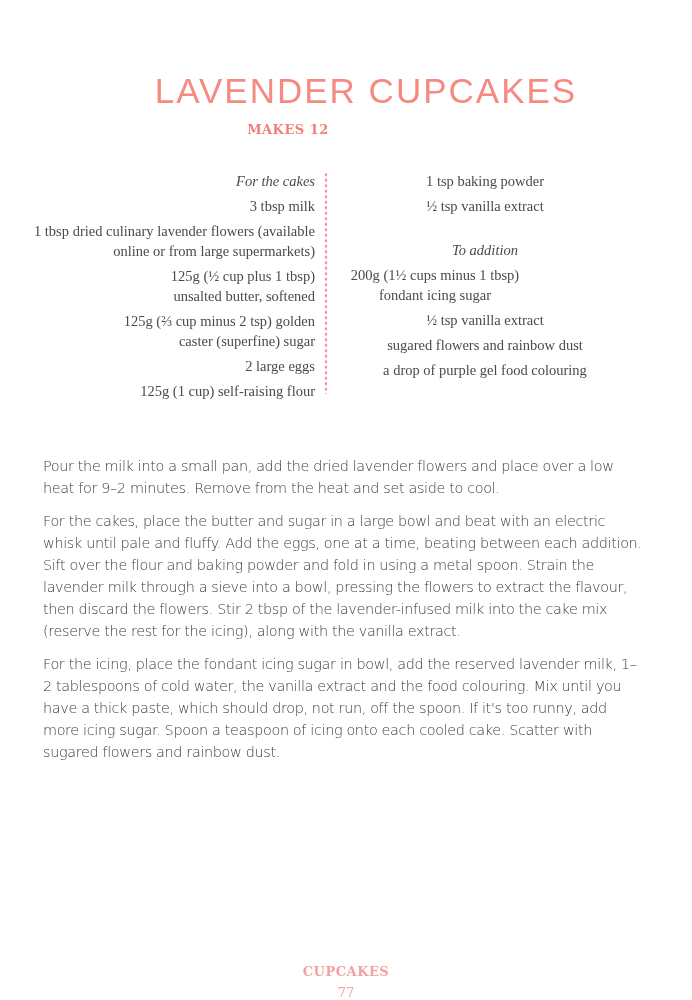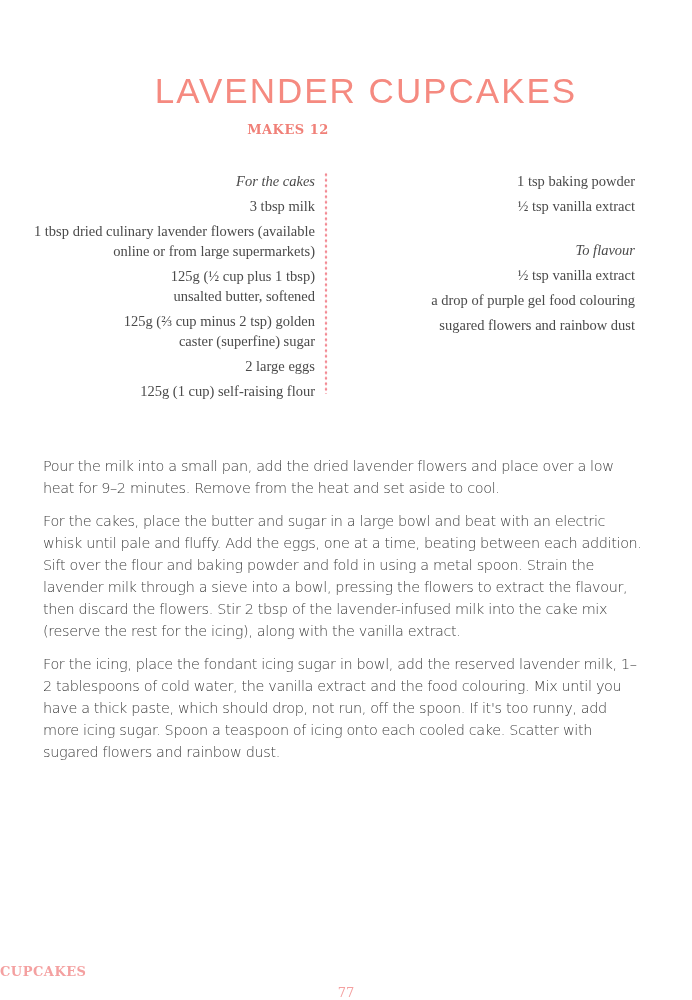--- a/index.html
+++ b/index.html
@@ -22,21 +22,21 @@
       color: #f08078;
     }
     .ing-left {
       position: absolute; right: 377px; top: 171px; width: 320px;
       text-align: right;
       font-family: "Liberation Serif", serif;
       font-size: 14.5px; color: #4a4a4a; line-height: 20px;
     }
     .ing-right {
       position: absolute; left: 335px; top: 171px; width: 300px;
-      text-align: right;
+      text-align: center;
       font-family: "Liberation Serif", serif;
       font-size: 14.5px; color: #4a4a4a; line-height: 20px;
     }
     .ing-item { margin-bottom: 5px; }
     .ing-head { font-style: italic; margin-bottom: 5px; }
     .ing-head.spaced { margin-top: 24px; }
     .divider {
       position: absolute; left: 324px; top: 172px; width: 4px; height: 222px;
       background-image: radial-gradient(circle, #f28a93 1.3px, transparent 1.6px);
       background-size: 4px 5.5px;
@@ -44,20 +44,21 @@
     }
     .method {
       position: absolute; left: 43px; top: 455px; width: 600px;
       font-family: "DejaVu Sans", sans-serif;
       font-size: 14.4px; line-height: 22px; color: #3c3c3c;
       font-weight: 300;
     }
     .method p { margin: 0 0 11px 0; letter-spacing: -0.35px; }
     .footer-section {
       position: absolute; left: 0; width: 692px; top: 964px;
+      text-align: center;
       font-family: "DejaVu Serif", serif;
       font-size: 13px; font-weight: bold; color: #f4a0a0; letter-spacing: 0.5px;
     }
     .footer-page {
       position: absolute; left: 0; width: 692px; top: 985px;
       text-align: center;
       font-family: "DejaVu Serif", serif;
       font-size: 13px; color: #f4a0a0;
     }
   </style>
@@ -75,24 +76,25 @@
   <div class="ing-item" style="padding-left:120px">125g (⅔ cup minus 2 tsp) golden caster (superfine) sugar</div>
   <div class="ing-item">2 large eggs</div>
   <div class="ing-item">125g (1 cup) self-raising flour</div>
 </div>
 
 <div class="divider"></div>
 
 <div class="ing-right">
   <div class="ing-item">1 tsp baking powder</div>
   <div class="ing-item">½ tsp vanilla extract</div>
-  <div class="ing-head spaced">To flavour</div>
+  <div class="ing-head spaced">To addition</div>
+  <div class="ing-item" style="width:200px">200g (1½ cups minus 1 tbsp) fondant icing sugar</div>
   <div class="ing-item">½ tsp vanilla extract</div>
+  <div class="ing-item">sugared flowers and rainbow dust</div>
   <div class="ing-item">a drop of purple gel food colouring</div>
-  <div class="ing-item">sugared flowers and rainbow dust</div>
 </div>
 
 <div class="method">
   <p>Pour the milk into a small pan, add the dried lavender flowers and place over a low heat for 9–2 minutes. Remove from the heat and set aside to cool.</p>
   <p>For the cakes, place the butter and sugar in a large bowl and beat with an electric whisk until pale and fluffy. Add the eggs, one at a time, beating between each addition. Sift over the flour and baking powder and fold in using a metal spoon. Strain the lavender milk through a sieve into a bowl, pressing the flowers to extract the flavour, then discard the flowers. Stir 2 tbsp of the lavender-infused milk into the cake mix (reserve the rest for the icing), along with the vanilla extract.</p>
   <p>For the icing, place the fondant icing sugar in bowl, add the reserved lavender milk, 1–2 tablespoons of cold water, the vanilla extract and the food colouring. Mix until you have a thick paste, which should drop, not run, off the spoon. If it's too runny, add more icing sugar. Spoon a teaspoon of icing onto each cooled cake. Scatter with sugared flowers and rainbow dust.</p>
 </div>
 
 <div class="footer-section">CUPCAKES</div>
 <div class="footer-page">77</div>

